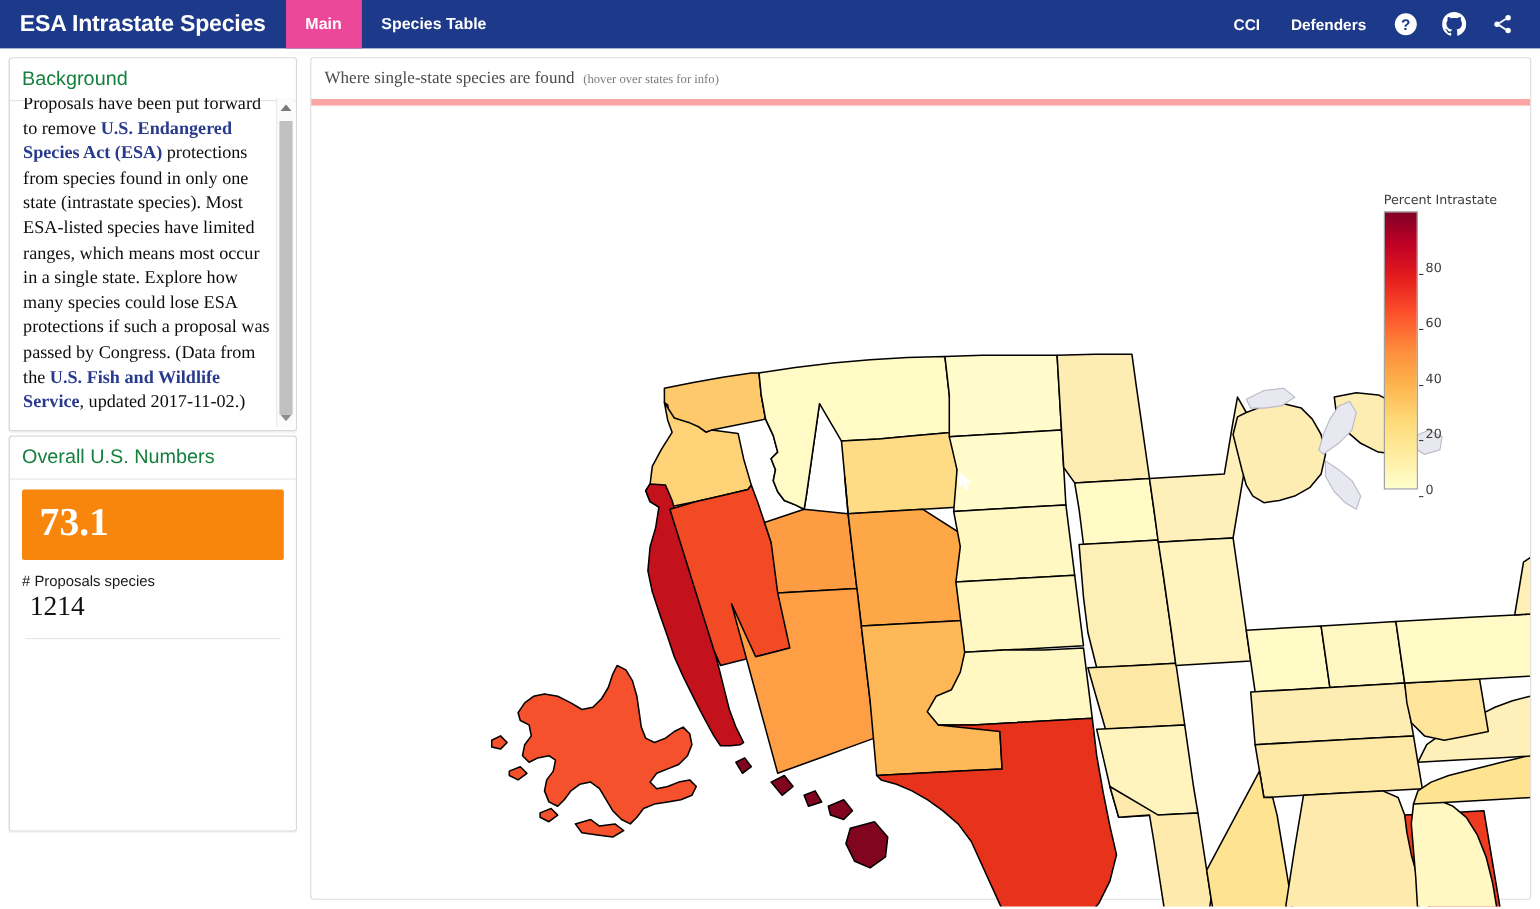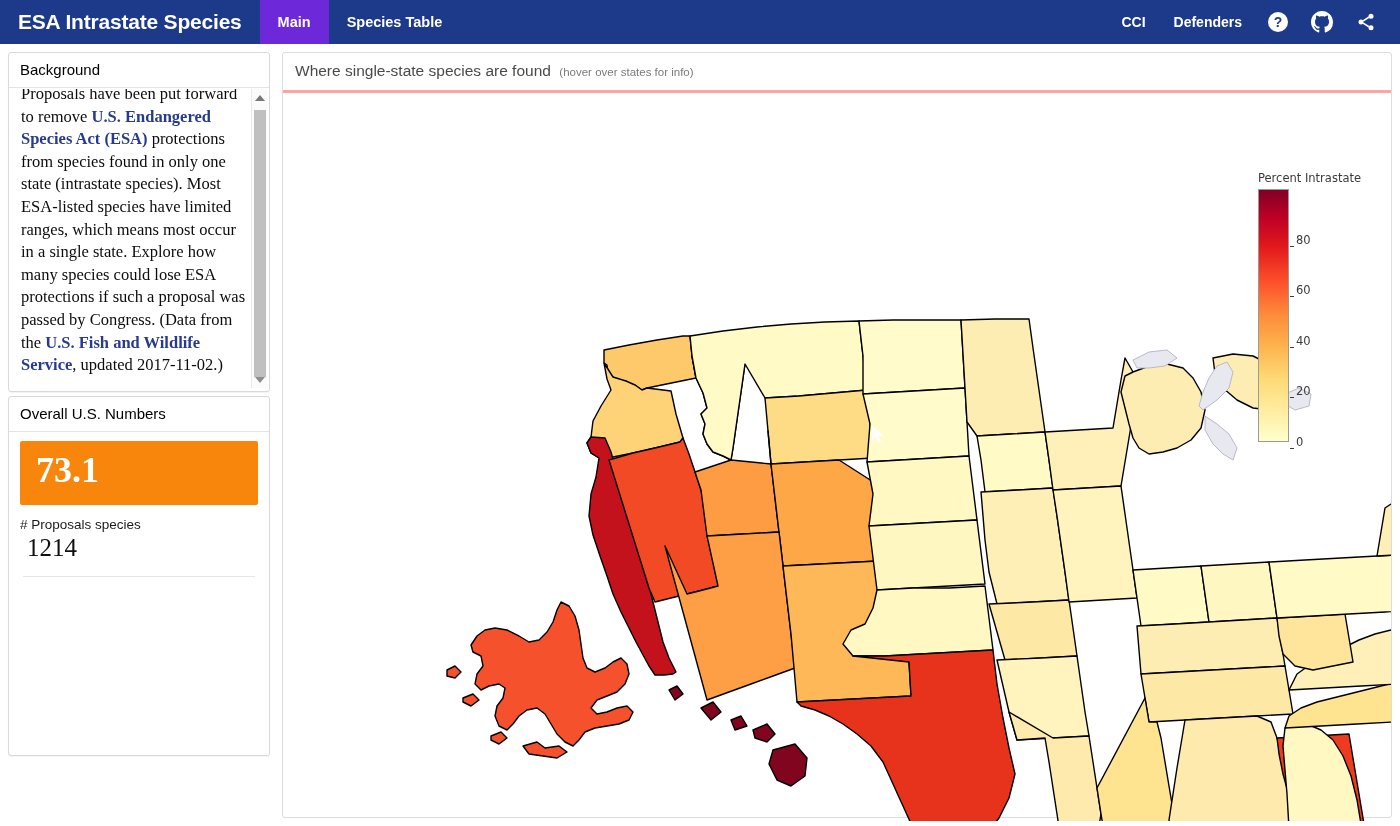--- a/index.html
+++ b/index.html
@@ -29,21 +29,21 @@
   }
   .nav-tab {
     display: flex; align-items: center;
     padding: 0 18px;
     color: #ffffff;
     font-size: 14.5px;
     font-weight: bold;
     white-space: nowrap;
     cursor: pointer;
   }
-  .nav-tab.active { background: #6d28d9; }
+  .nav-tab.active { background: #ec4899; }
   #nav-right {
     margin-left: auto;
     display: flex; align-items: center;
     padding-right: 12px;
   }
   .nav-link {
     color: #ffffff;
     font-size: 14px;
     font-weight: bold;
     padding: 0 14px;
@@ -65,22 +65,22 @@
     width: 262px;
   }
   .panel {
     background: #ffffff;
     border: 1px solid #d9d9d9;
     border-radius: 3px;
     box-shadow: 0 1px 1px rgba(0,0,0,0.05);
   }
   .panel-head {
     padding: 8px 11px 9px 11px;
-    font-size: 15px;
-    color: #000000;
+    font-size: 18px;
+    color: #15803d;
     border-bottom: 1px solid #e4e4e4;
   }
   #bg-panel { height: 340px; position: relative; overflow: hidden; }
   #bg-body {
     position: absolute;
     top: 36px; left: 0; right: 0; bottom: 0;
     padding: 6px 22px 6px 12px;
     overflow: hidden;
   }
   #bg-text {
@@ -155,22 +155,23 @@
   #map-panel {
     position: absolute;
     top: 52px; left: 282px;
     width: 1110px; height: 766px;
     background: #ffffff;
     border: 1px solid #dcdcdc;
     border-radius: 3px;
   }
   #map-head {
     padding: 9px 12px 10px 12px;
-    border-bottom: 3px solid #fca5a5;
+    border-bottom: 6px solid #fca5a5;
     white-space: nowrap;
+    font-family: Liberation Serif, serif;
   }
   #map-title { font-size: 15.5px; color: #4a4a4a; }
   #map-sub { font-size: 11.5px; color: #7b7b7b; padding-left: 4px; }
   #map-canvas { position: relative; width: 100%; height: 728px; }
   #us-map { position: absolute; top: 0; left: 0; }
 
   
   #cbar-wrap {
     position: absolute;
     left: 975px; top: 78px;

